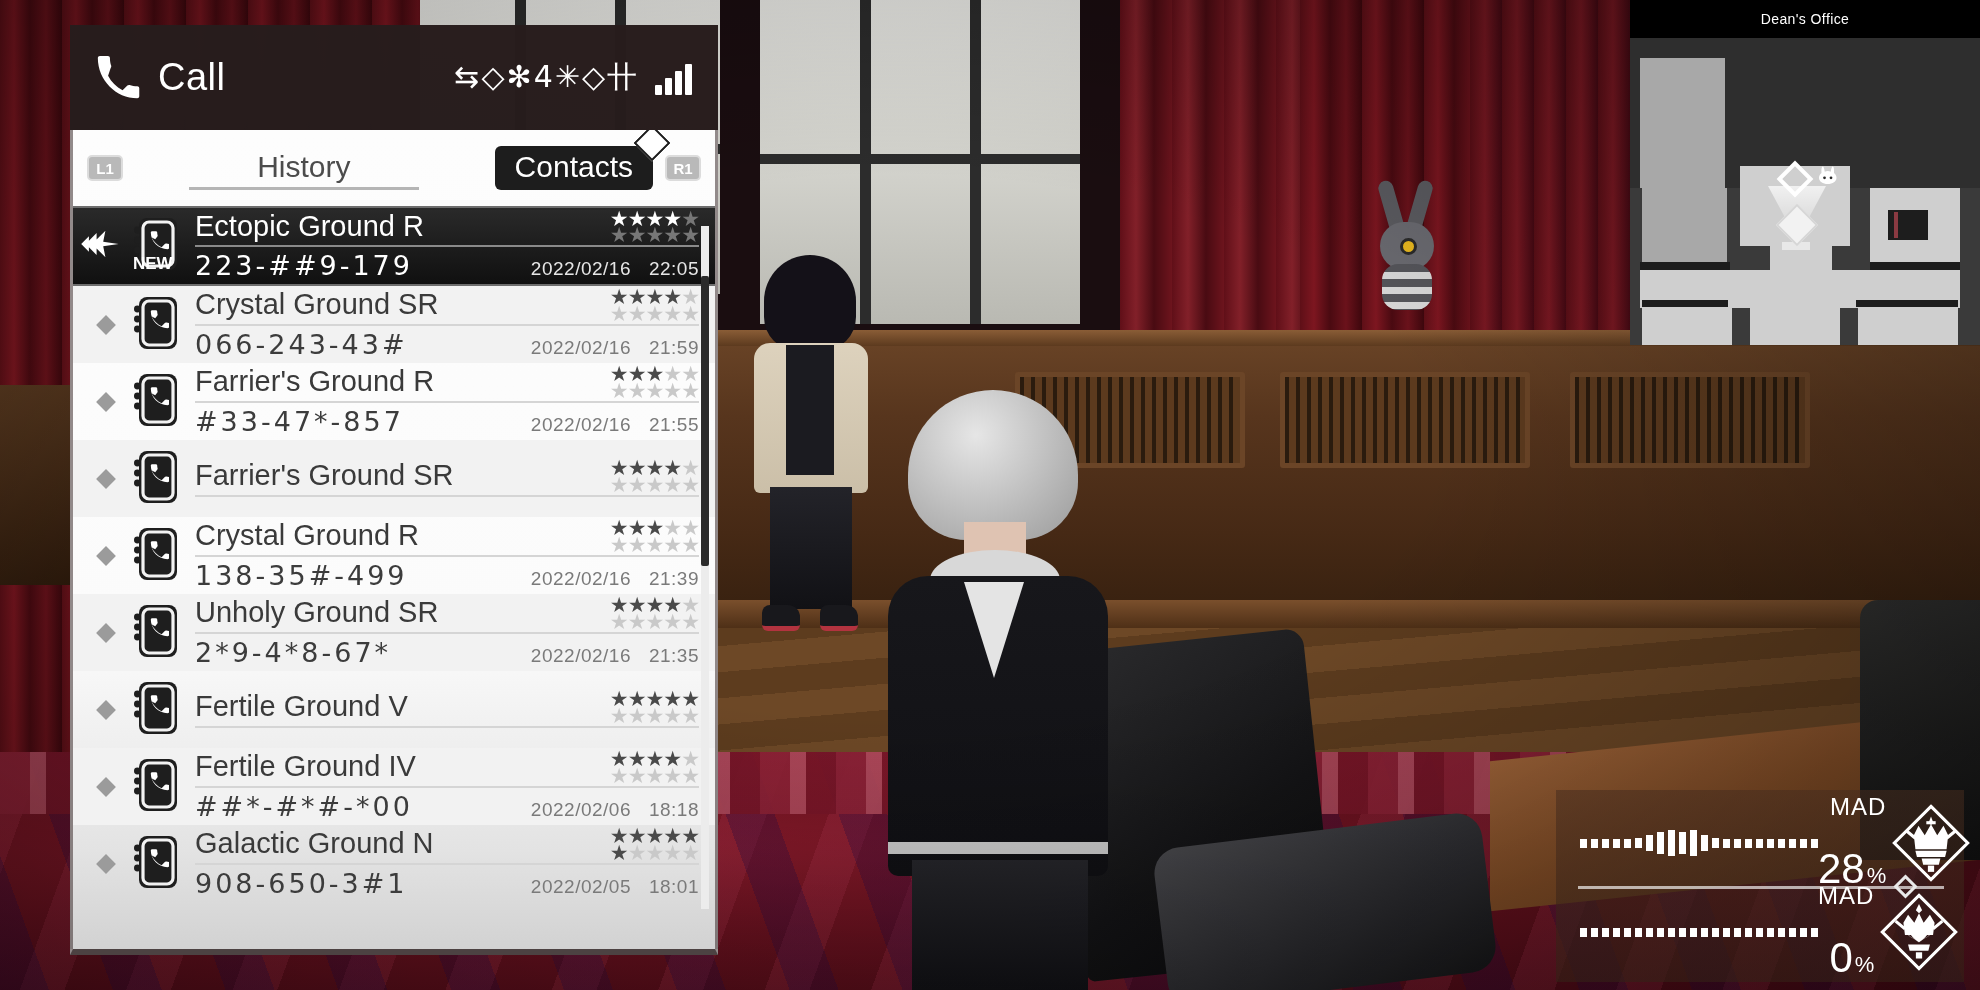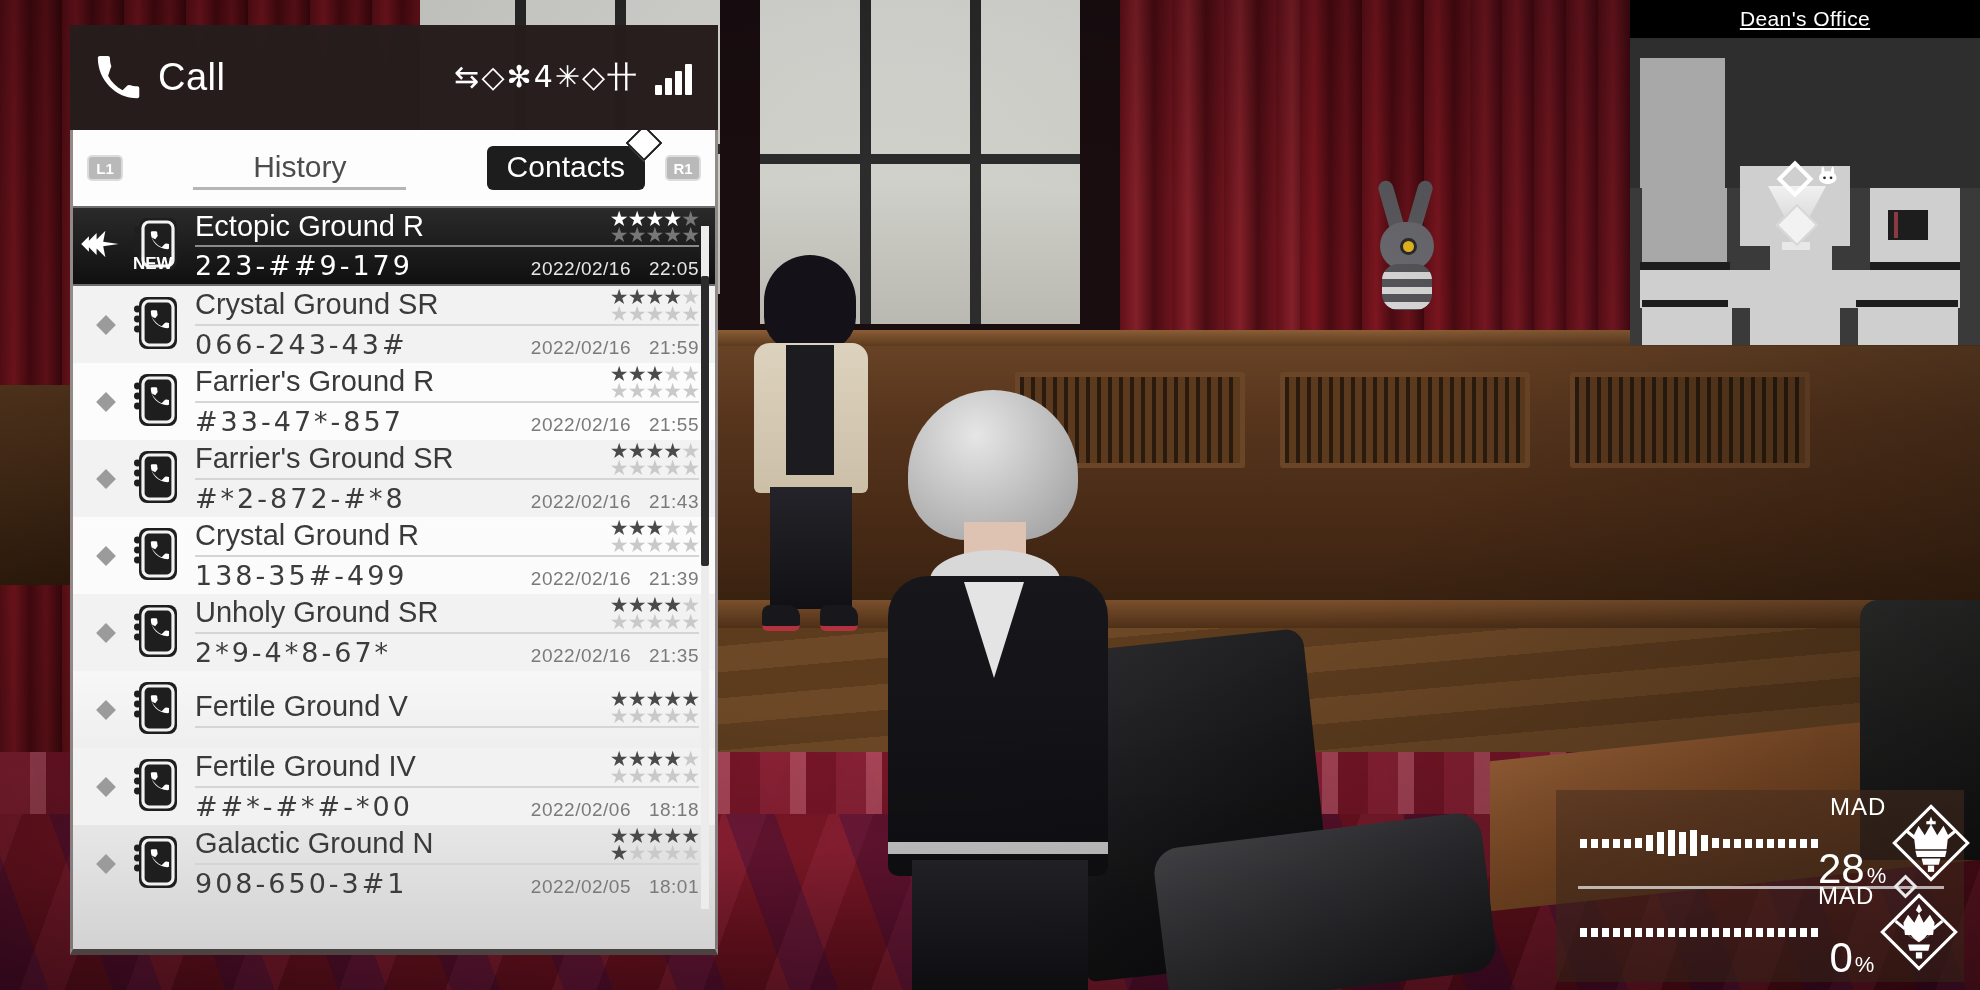--- a/index.html
+++ b/index.html
@@ -242,21 +242,21 @@
     height:825px;
     background:linear-gradient(180deg,#fdfdfd 0%,#fbfbfb 62%,#e3e3e3 88%,#d2d2d2 100%);
     border-left:3px solid rgba(60,45,45,.55);
     border-right:3px solid rgba(60,45,45,.55);
     border-bottom:6px solid rgba(46,34,34,.85);
     overflow:hidden;
   }
 
   
   .tabbar {
-    display:flex; align-items:center; height:76px; padding:11px 14px; gap:16px;
+    display:flex; align-items:center; height:76px; padding:11px 14px; gap:8px;
     position:relative;
   }
   .bumper {
     width:36px; height:26px; border-radius:5px;
     background:#b9b9b9; color:#fff; font-size:15px; font-weight:700;
     display:flex; align-items:center; justify-content:center;
     border:2px solid #dcdcdc; flex:0 0 auto;
   }
   .tab {
     flex:1 1 auto; text-align:center; font-size:30px; color:#4c4c4c;
@@ -332,22 +332,22 @@
     position:absolute; left:0; top:50px; width:8px; height:290px;
     background:#2b2b2b; border-radius:2px;
   }
 
   
   #minimap {
     position:absolute; right:0; top:0; width:350px; height:345px; z-index:50;
     overflow:hidden;
   }
   .mm-title {
-    height:38px; background:#000; color:#fff; font-size:21px;
-    display:flex; align-items:center; justify-content:center; letter-spacing:.4px;text-decoration:underline;
+    height:38px; background:#000; color:#fff; font-size:14px;
+    display:flex; align-items:center; justify-content:center; letter-spacing:.4px;
   }
   .mm-canvas { position:relative; height:307px; background:#3a3a3a; }
   .mm-dark  { position:absolute; background:#2e2e2e; }
   .mm-room  { position:absolute; background:#cfcfcf; }
   .mm-room2 { position:absolute; background:#a8a8a8; }
   .mm-wall  { position:absolute; background:#1d1d1d; }
   .mm-door  { position:absolute; background:#e8e8e8; }
   .mm-player {
     position:absolute; left:152px; top:172px; width:30px; height:30px;
     background:#f2f2f2; transform:rotate(45deg); border:2px solid #d6d6d6;
@@ -596,24 +596,20 @@
     <circle cx="3.2" cy="17" r="1.7" fill="#1e1e1e"></circle>
     <path fill="#ffffff" d="M10.2 10.6c1.1 2.2 2.9 3.9 5.1 5l1.6-1.6c.2-.2.5-.3.8-.2.4.1.9.2 1.3.2V16c0 .4-.3.6-.7.6-4.6 0-8.4-3.7-8.4-8.3 0-.4.3-.7.7-.7h1.8c.4 0 .7.3.7.7 0 .5.1.9.2 1.3.1.3 0 .6-.2.8l-1.0 1.2z"></path>
   </svg></span>
     <div class="row-main">
       <div class="row-top">
         <span class="cname">Farrier's Ground SR</span>
         <span class="stars">
           <div class="srow"><span class="star-on">★</span><span class="star-on">★</span><span class="star-on">★</span><span class="star-on">★</span><span class="star-off">★</span></div>
           <div class="srow"><span class="star-off">★</span><span class="star-off">★</span><span class="star-off">★</span><span class="star-off">★</span><span class="star-off">★</span></div>
         </span>
-      </div>
-      <div class="row-bot">
-        <span class="cnum">#*2-872-#*8</span>
-        <span class="cwhen">2022/02/16<span class="tm">21:43</span></span>
       </div>
     </div>
         </div>
         <div class="row">
     <span class="bullet">
             <span class="dia"></span>
           </span>
     <span class="bookicon" style="position:relative">
   <svg viewBox="0 0 24 28" width="52" height="56">
     <rect x="4" y="1" width="19" height="26" rx="4" fill="#1e1e1e"></rect>

